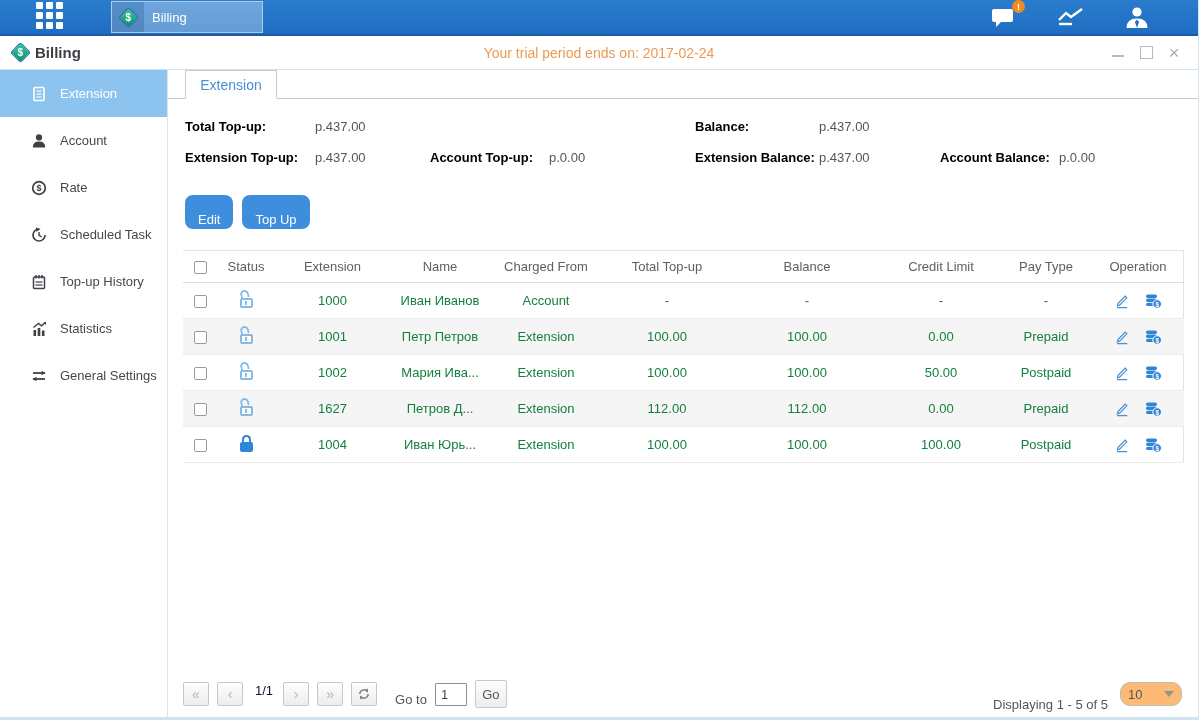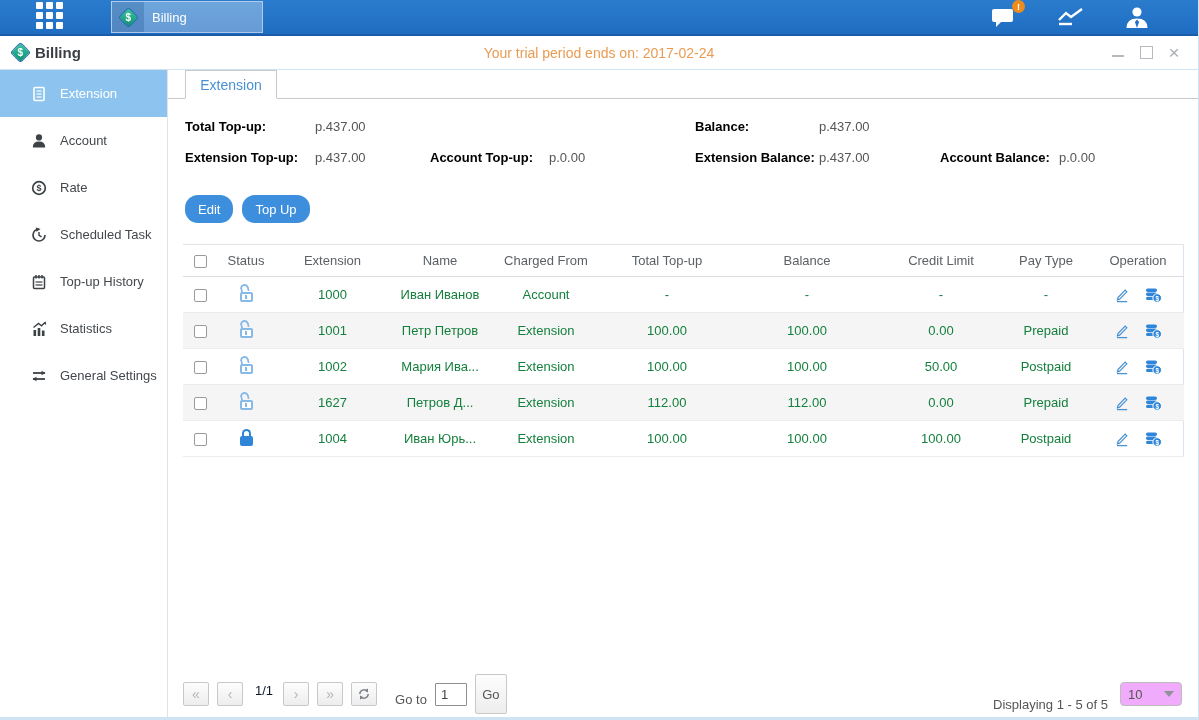--- a/index.html
+++ b/index.html
@@ -43,21 +43,21 @@
   .tabbar { height:29px; border-bottom:1px solid #c9c9c9; display:flex; align-items:flex-end; padding-left:17px; flex-shrink:0; }
   .tab { height:29px; width:92px; background:#fff; border:1px solid #c9c9c9; border-bottom:1px solid #fff; margin-bottom:-1px; display:flex; align-items:center; justify-content:center; color:#4a90d2; font-size:14px; cursor:pointer; }
 
   
   .summary { position:relative; height:66px; margin:14px 14px 0 17px; flex-shrink:0; }
   .summary .lab { position:absolute; font-weight:bold; color:#000000; }
   .summary .val { position:absolute; color:#555; }
 
   
   .actions { margin:16px 0 0 17px; display:flex; gap:9px; flex-shrink:0; }
-  .btn-blue { background:#3d8edc; color:#fff; border:none; border-radius:13px; height:28px; padding:7px 13px; font-size:13px; font-family:"Liberation Sans",sans-serif; cursor:pointer; }
+  .btn-blue { background:#3d8edc; color:#fff; border:none; border-radius:8px; height:28px; padding:17px 13px; font-size:13px; font-family:"Liberation Sans",sans-serif; cursor:pointer; }
 
   
   .tablewrap { margin:21px 14px 14px 15px; border-right:1px solid #d9e6f2; flex-shrink:0; }
   table { width:100%; border-collapse:collapse; table-layout:fixed; }
   thead th { height:32px; border-top:1px solid #e3e3e3; border-bottom:1px solid #dddddd; font-weight:normal; color:#5c6166; font-size:13px; text-align:center; }
   tbody td { height:35px; border-bottom:1px solid #ececec; text-align:center; color:#15803d; font-size:13px; overflow:hidden; white-space:nowrap; }
   tbody tr.alt { background:#f5f5f5; }
   .cb { display:inline-block; width:13px; height:13px; border:1px solid #9a9a9a; border-radius:2px; background:#fff; cursor:pointer; vertical-align:middle; }
 
   
@@ -73,24 +73,24 @@
   .op-icon { cursor:pointer; display:inline-flex; }
 
   .flex-spacer { flex:1; }
 
   
   .pager { height:46px; display:flex; align-items:center; padding:0 16px 0 15px; flex-shrink:0; }
   .pg-btn { width:26px; height:24px; border:1px solid #c8c8c8; border-radius:2px; background:linear-gradient(#fdfdfd,#ededed); display:inline-flex; align-items:center; justify-content:center; color:#b5b5b5; font-size:14px; margin-right:8px; cursor:pointer; }
   .pg-txt { color:#0f172a; margin:0 10px 8px 4px; }
   .goto-label { margin:10px 8px 0 10px; color:#555; }
   .goto-input { width:32px; height:23px; border:1px solid #8f8f8f; border-radius:1px; text-align:left; padding-left:5px; font-size:13px; color:#444; font-family:"Liberation Sans",sans-serif; }
-  .go-btn { margin-left:8px; height:40px; min-width:32px; border:1px solid #c8c8c8; border-radius:2px; background:linear-gradient(#fdfdfd,#ededed); color:#555; font-size:13px; font-family:"Liberation Sans",sans-serif; cursor:pointer; }
+  .go-btn { margin-left:8px; height:28px; min-width:32px; border:1px solid #c8c8c8; border-radius:2px; background:linear-gradient(#fdfdfd,#ededed); color:#555; font-size:13px; font-family:"Liberation Sans",sans-serif; cursor:pointer; }
   .pg-right { margin-left:auto; display:flex; align-items:center; gap:12px; }
   .pg-display { color:#555;margin-top:20px; }
-  .page-size { width:62px; height:24px; border:1px solid #bdbdbd; border-radius:4px; background:#f0abfc; display:flex; align-items:center; padding:0 7px; cursor:pointer; color:#555; }
+  .page-size { width:62px; height:24px; border:1px solid #bdbdbd; border-radius:10px; background:#fdba74; display:flex; align-items:center; padding:0 7px; cursor:pointer; color:#555; }
   .page-size .tri { margin-left:auto; width:0; height:0; border-left:5px solid transparent; border-right:5px solid transparent; border-top:6px solid #8d9399; }
 
   .bottom-strip { height:3px; background:#cfe3f2; flex-shrink:0; }
 
   svg { display:block; }
 </style>
 </head>
 <body>
 
 <div class="screen">

